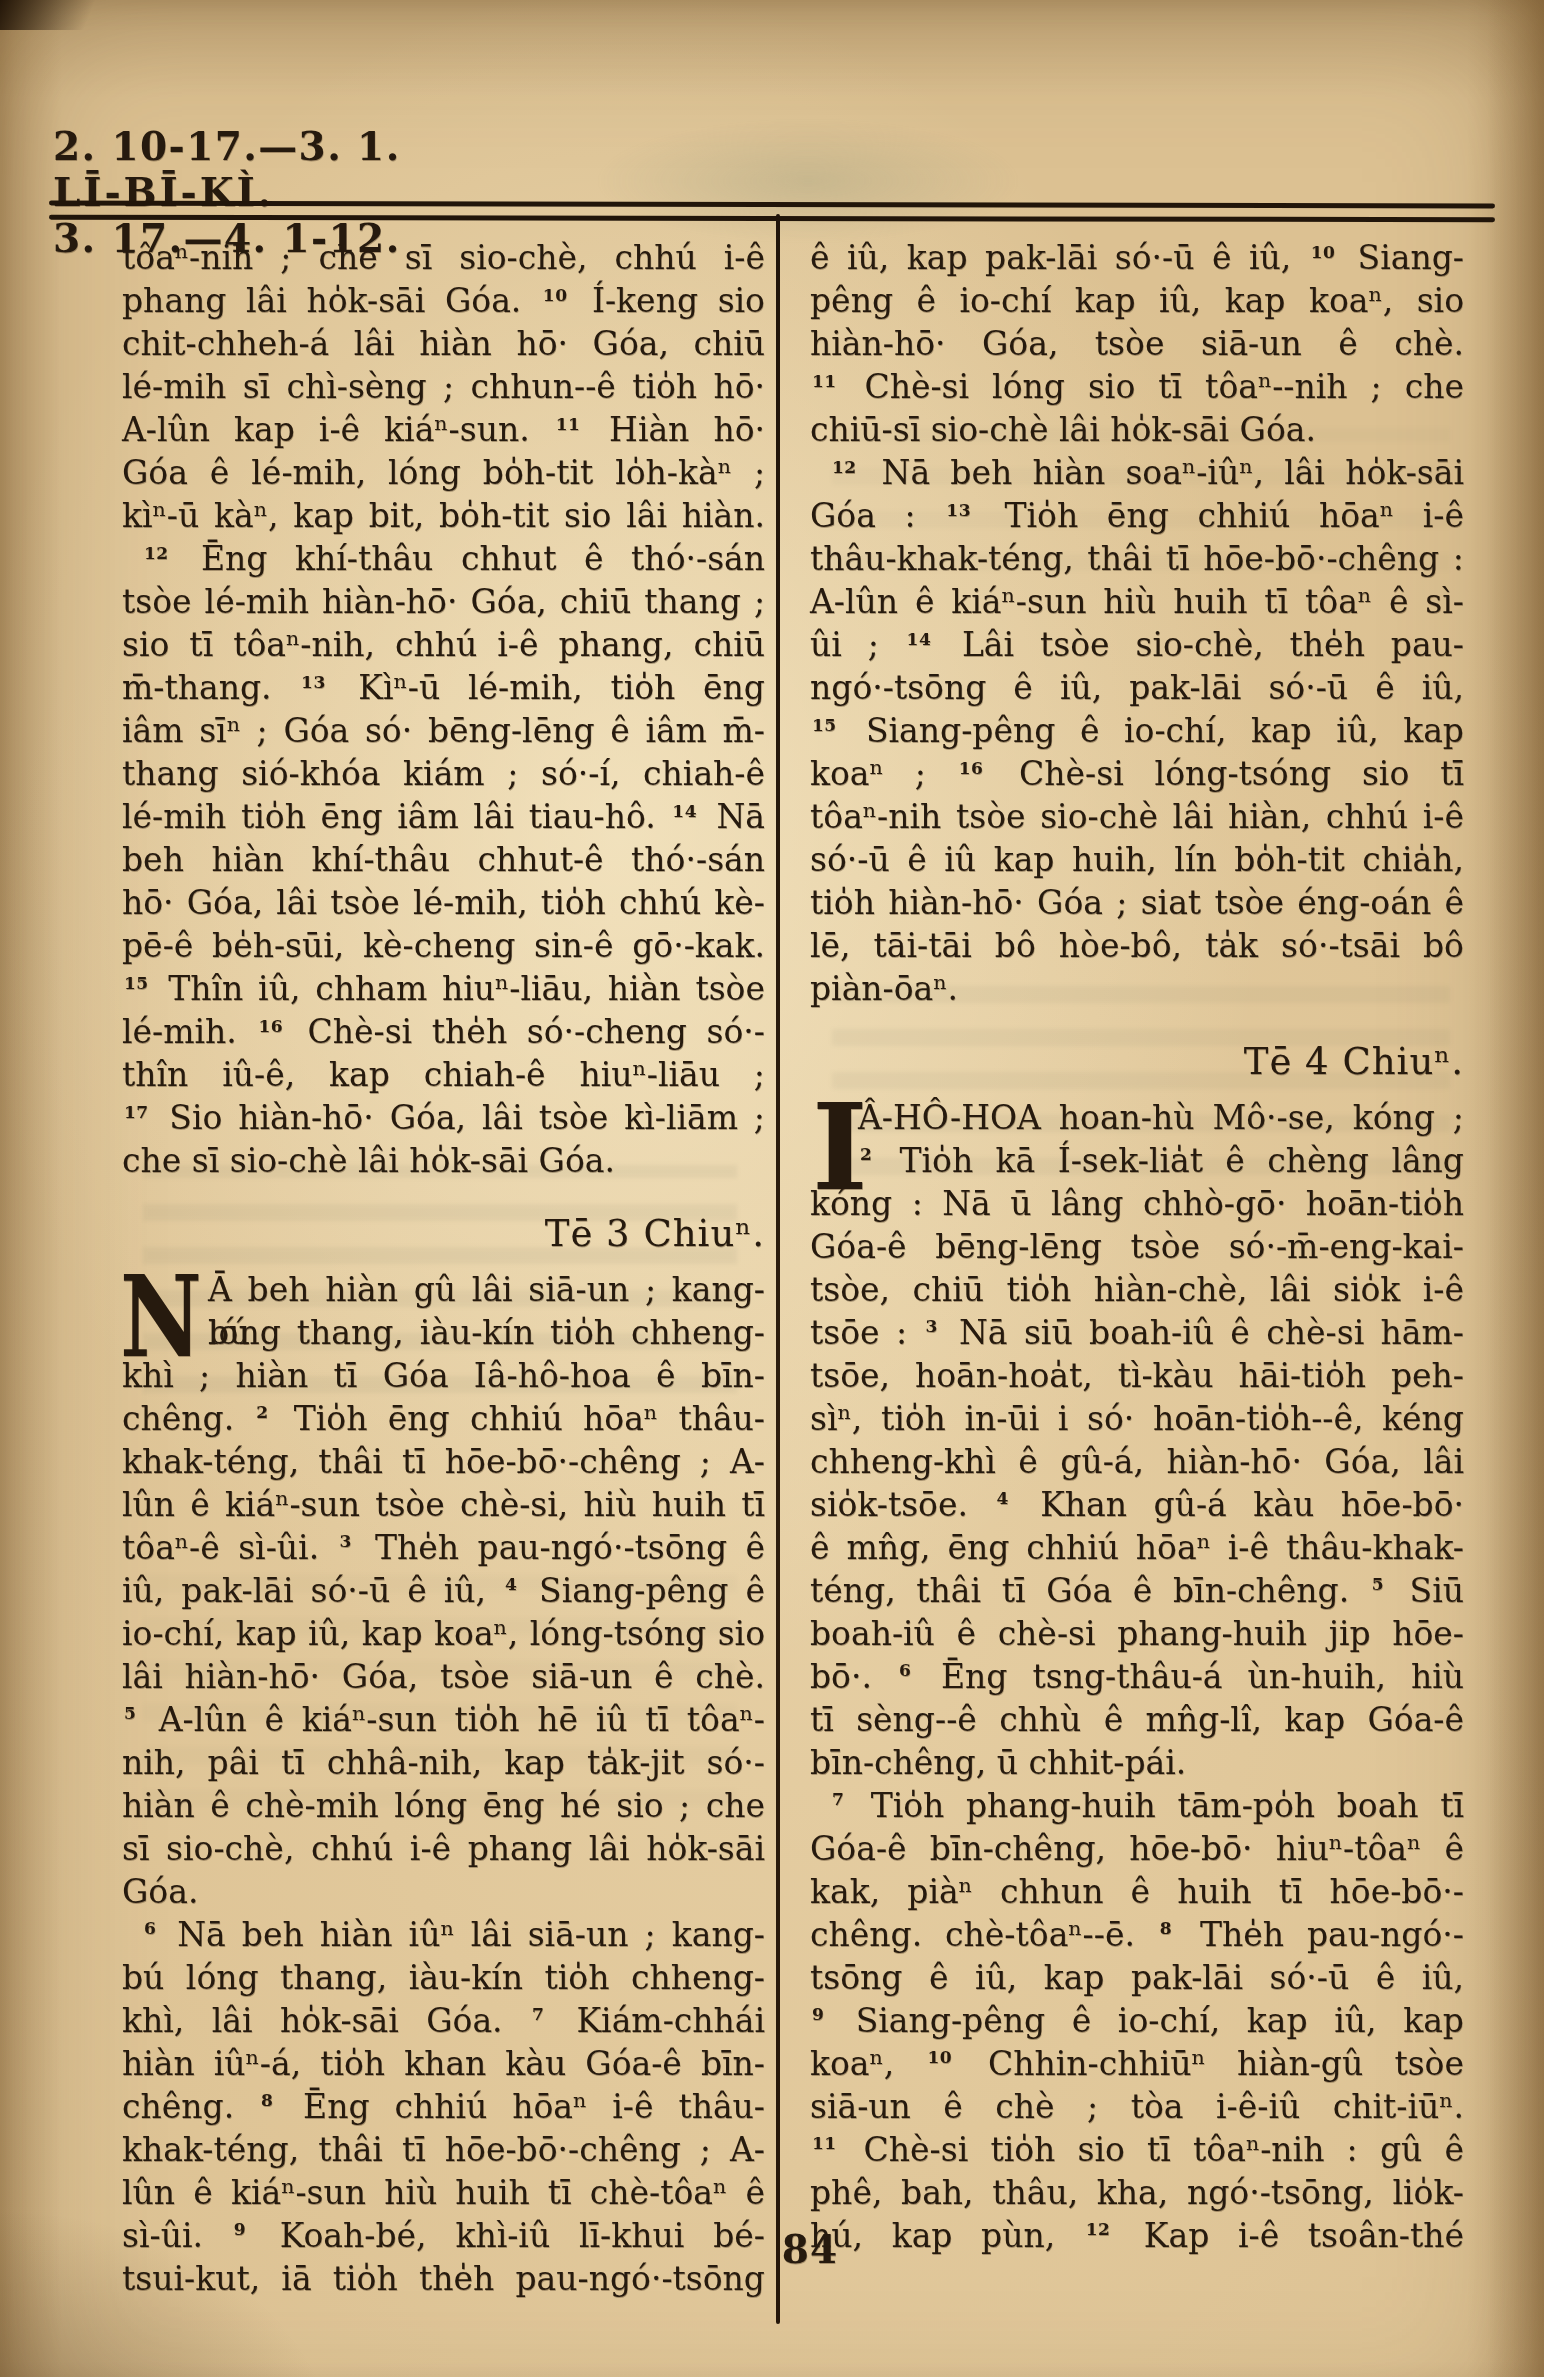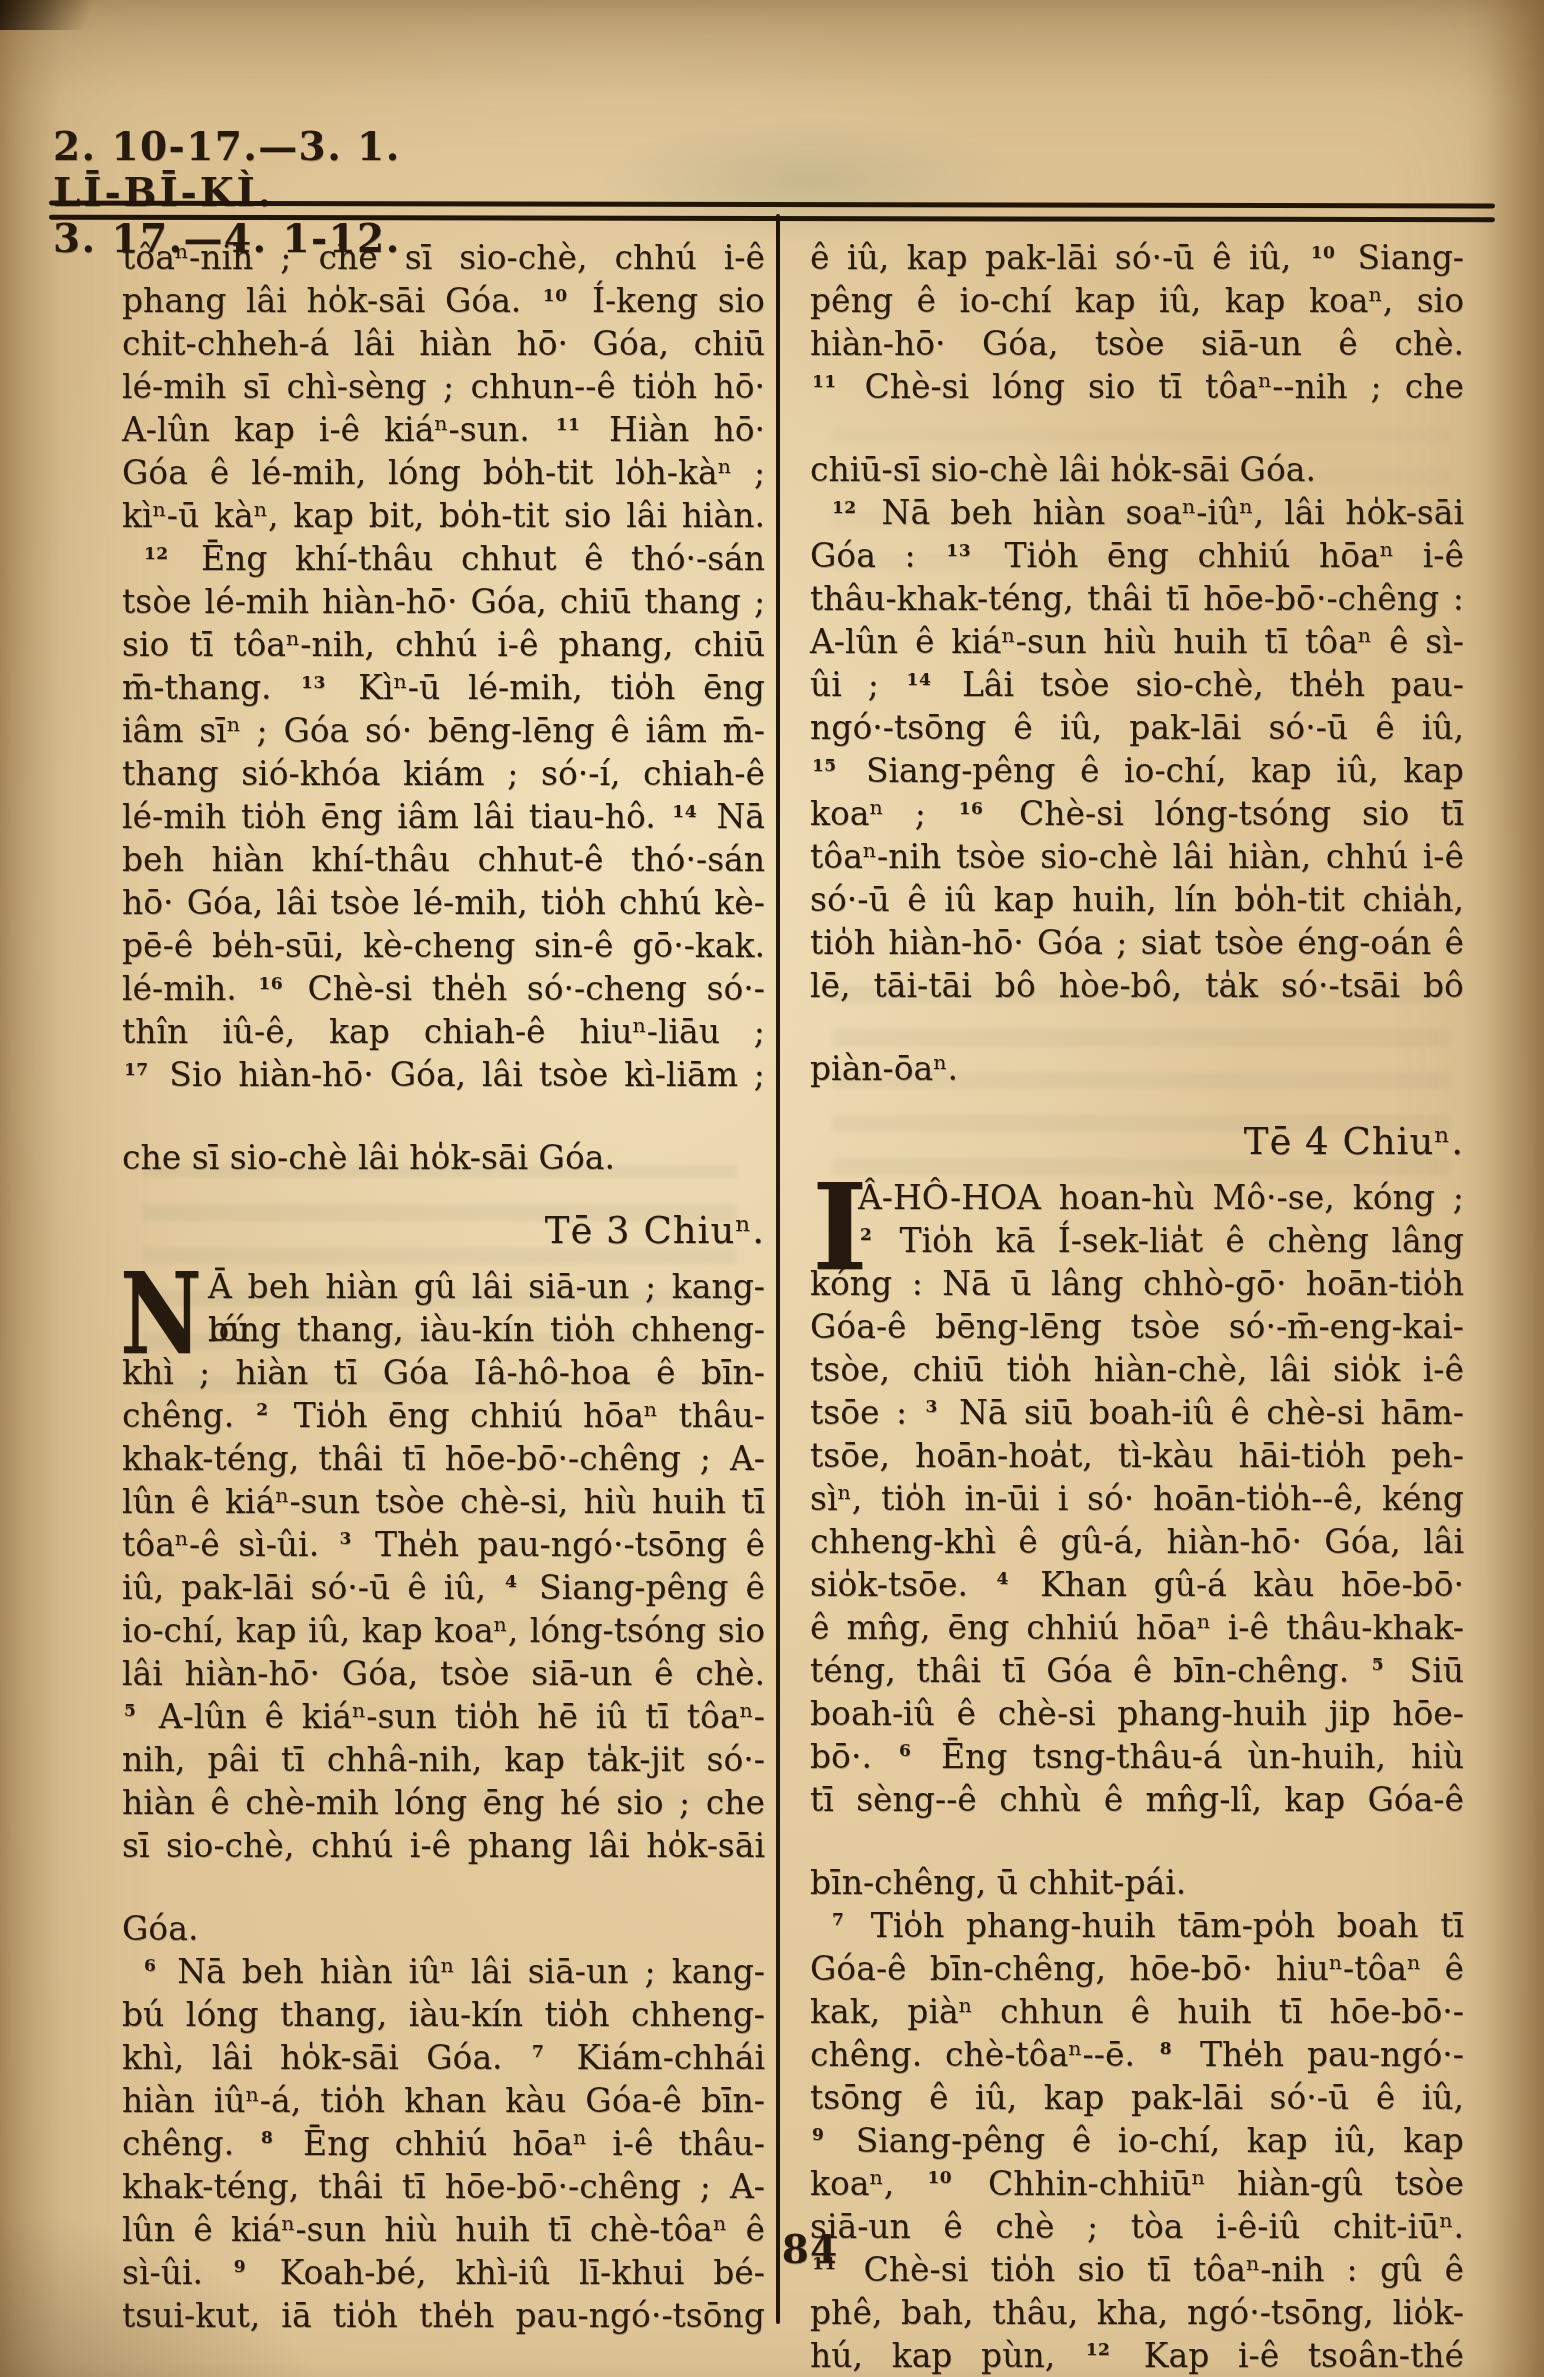--- a/index.html
+++ b/index.html
@@ -32,21 +32,21 @@
   .rule.r1{ top:202px; transform:rotate(.12deg);}
   .rule.r2{ top:216px; transform:rotate(.10deg);}
   .divider{ position:absolute; left:776px; top:214px; width:3.8px; height:2110px;
     background:linear-gradient(180deg,#20140a,#2e1e0e 60%,#251609); border-radius:1.9px;}
 
   
   .col{ position:absolute; top:236px; font-size:33px; }
   .col-left { left:122px;  width:643px; }
   .col-right{ left:810px; width:654px; }
   .line{ height:43px; line-height:43px; text-align:justify; text-align-last:justify; white-space:normal; }
-  .line.short{ text-align-last:left;margin-top:40px; }
+  .line.short{ text-align-last:left; }
   .line.indent{ text-indent:20px; }
   .vn{ font-size:17px; font-weight:700; position:relative; top:-11.4px; margin:0 4.8px 0 1.9px; letter-spacing:0.5px;}
   .heading{ font-weight:400; font-size:37px; text-align:right; height:43px; line-height:43px;
     margin:29.5px 0 13px; letter-spacing:1px; }
   .chapter{ position:relative; }
   .dropcap{ position:absolute; font-weight:700; line-height:1; }
   .dc-N .dropcap{ top:-6.7px; left:-1.9px; font-size:112px; transform:scaleX(.80); transform-origin:left top; }
   .dc-I .dropcap{ top:-7.6px; left:1.9px;  font-size:119px; }
   .dc-N .line.pad{ padding-left:86px; }
   .dc-I .line.pad{ padding-left:48px; }
@@ -102,20 +102,21 @@
         <div class="line indent"><span class="vn">12</span> Ēng khí-thâu chhut ê thó·-sán</div>
         <div class="line">tsòe lé-mih hiàn-hō· Góa, chiū thang ;</div>
         <div class="line">sio tī tôaⁿ-nih, chhú i-ê phang, chiū</div>
         <div class="line">m̄-thang. <span class="vn">13</span> Kìⁿ-ū lé-mih, tio̍h ēng</div>
         <div class="line">iâm sīⁿ ; Góa só· bēng-lēng ê iâm m̄-</div>
         <div class="line">thang sió-khóa kiám ; só·-í, chiah-ê</div>
         <div class="line">lé-mih tio̍h ēng iâm lâi tiau-hô. <span class="vn">14</span> Nā</div>
         <div class="line">beh hiàn khí-thâu chhut-ê thó·-sán</div>
         <div class="line">hō· Góa, lâi tsòe lé-mih, tio̍h chhú kè-</div>
         <div class="line">pē-ê be̍h-sūi, kè-cheng sin-ê gō·-kak.</div>
+        <div class="line"><span class="vn">15</span> Thîn iû, chham hiuⁿ-liāu, hiàn tsòe</div>
         <div class="line">lé-mih. <span class="vn">16</span> Chè-si the̍h só·-cheng só·-</div>
         <div class="line">thîn iû-ê, kap chiah-ê hiuⁿ-liāu ;</div>
         <div class="line"><span class="vn">17</span> Sio hiàn-hō· Góa, lâi tsòe kì-liām ;</div>
         <div class="line short">che sī sio-chè lâi ho̍k-sāi Góa.</div>
       </div>
       <div class="heading">Tē 3 Chiuⁿ.</div>
       <div class="chapter dc-N">
         <span class="dropcap ink">N</span>
         <div class="line pad">Ā beh hiàn gû lâi siā-un ; kang-bú</div>
         <div class="line pad">lóng thang, iàu-kín tio̍h chheng-</div>

